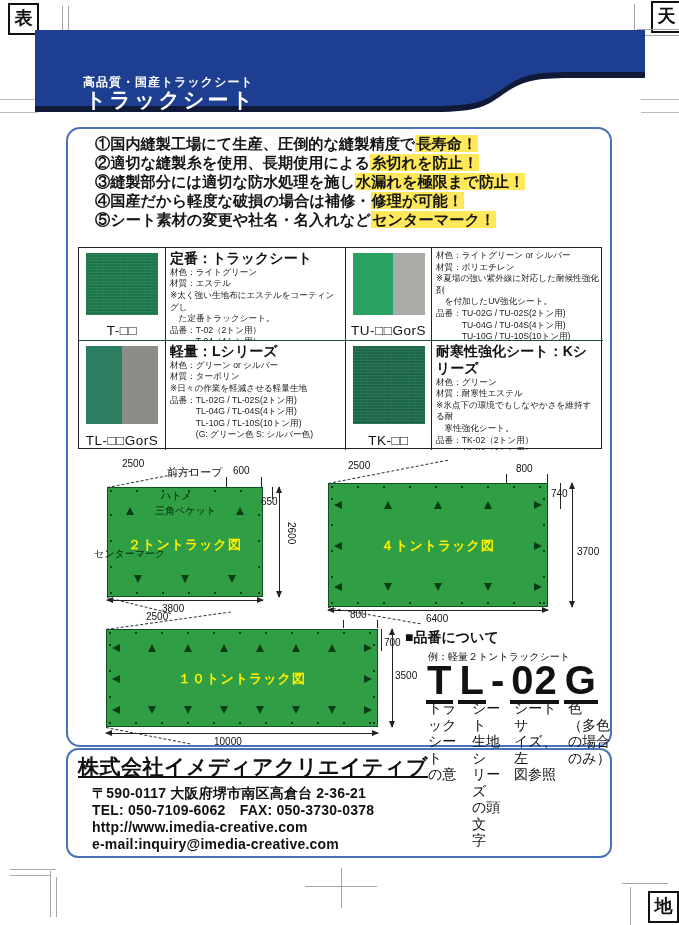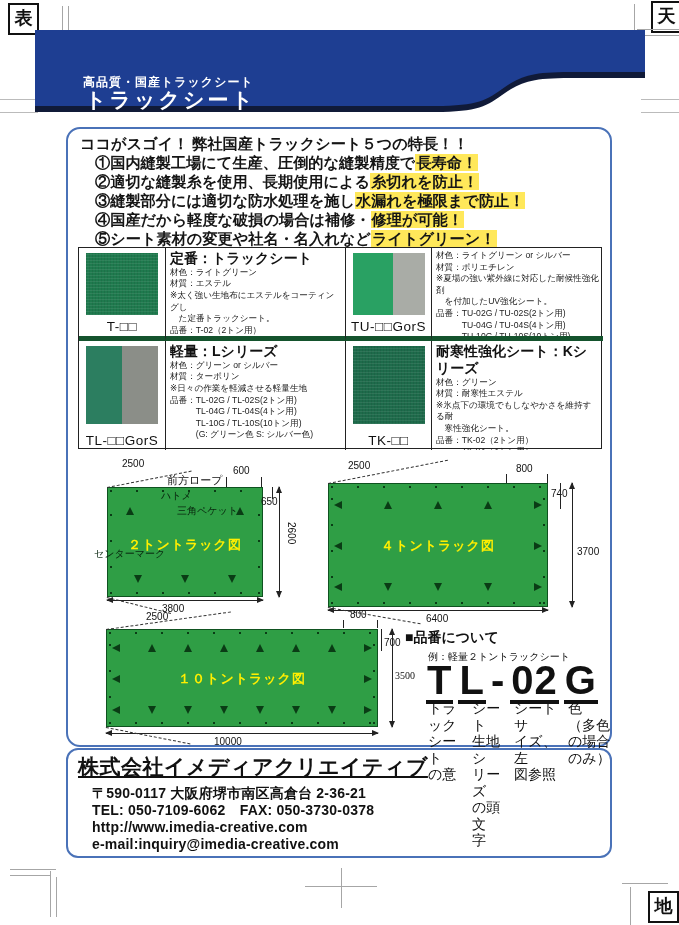--- a/index.html
+++ b/index.html
@@ -26,21 +26,21 @@
   .features{position:absolute;left:80px;top:134px;width:520px;
             font-family:"Liberation Serif","DejaVu Serif",serif;font-weight:bold;
             font-size:15.2px;line-height:19px;color:#151515;}
   .feat{padding-left:15px;white-space:nowrap;}
   .hl{background:#ffe85a;padding:0 1px;}
 
   
   .ptable{position:absolute;left:78px;top:247px;width:524px;height:202px;
           display:grid;grid-template-columns:87px 180px 86px 171px;grid-template-rows:93px 109px;
           border:1.5px solid #222;box-sizing:border-box;}
-  .pcell{border-right:1px solid #222;border-bottom:5px solid #14532d;box-sizing:border-box;overflow:hidden;}
+  .pcell{border-right:1px solid #222;border-bottom:1px solid #14532d;box-sizing:border-box;overflow:hidden;}
   .pcell.last{border-right:none;}
   .pcell.brow{border-bottom:none;}
   .swcell{display:flex;flex-direction:column;align-items:center;justify-content:space-between;padding:5px 0 2px;}
   .swatch{width:72px;
      background-image:repeating-linear-gradient(0deg,rgba(255,255,255,.08) 0 1px,transparent 1px 3px),
                       repeating-linear-gradient(90deg,rgba(0,0,0,.07) 0 1px,transparent 1px 3px);}
   .sw1{height:62px;} .sw2{height:78px;}
   .swT{background-color:#1f7a4e;}
   .swTU{background:linear-gradient(90deg,#29a163 0 56%,#a9aca6 56%);}
   .swTL{background:linear-gradient(90deg,#2c7e60 0 50%,#8b8e88 50%);}
@@ -135,26 +135,25 @@
       <path fill="#101a38" d="M0,0 H610 V48 H535 C497,48 487,52 470,63 C452,76 443,82 400,82 H0 Z"></path>
       <path fill="#1e3e92" d="M0,0 H610 V42 H535 C497,42 487,46 470,57 C452,70 443,76 400,76 H0 Z"></path>
     </svg>
     <div class="banner-sub">高品質・国産トラックシート</div>
     <div class="banner-title">トラックシート</div>
   </div>
 
   <div class="mainbox"></div>
 
   <div class="features">
-    <div>ココがスゴイ！ 弊社国産トラックシート５つの特長！！</div>
     <div class="feat"><span>①国内縫製工場にて生産、圧倒的な縫製精度で</span><span class="hl">長寿命！</span></div>
     <div class="feat"><span>②適切な縫製糸を使用、長期使用による</span><span class="hl">糸切れを防止！</span></div>
     <div class="feat"><span>③縫製部分には適切な防水処理を施し</span><span class="hl">水漏れを極限まで防止！</span></div>
     <div class="feat"><span>④国産だから軽度な破損の場合は補修・</span><span class="hl">修理が可能！</span></div>
-    <div class="feat"><span>⑤シート素材の変更や社名・名入れなど</span><span class="hl">ライトグリーン！</span></div>
+    <div class="feat"><span>⑤シート素材の変更や社名・名入れなど</span><span class="hl">センターマーク！</span></div>
   </div>
 
   <div class="ptable">
     <div class="pcell swcell">
       <div class="swatch sw1 swT"></div>
       <div class="pcode">T-□□</div>
     </div>
     <div class="pcell txcell">
       <div class="ptitle">定番：トラックシート</div>
       <div class="pbody">材色：ライトグリーン
@@ -218,30 +217,30 @@
         <span class="dtitle">２トントラック図</span>
       </div>
     <div class="trow" style="padding:0 26px;">
         <i class="t td"></i>
         <i class="t td"></i>
         <i class="t td"></i>
       </div>
   </div>
   <div class="dash" style="left:107px;top:487px;width:86px;transform:rotate(-11deg);"></div>
   <div class="dim" style="left:122px;top:459px;">2500</div>
-  <div class="dim" style="left:167px;top:467px;font-size:11px;margin-top:8px;">前方ロープ</div>
+  <div class="dim" style="left:167px;top:467px;font-size:11px;">前方ロープ</div>
   <div class="vline" style="left:226px;top:477px;height:10px;"></div>
   <div class="vline" style="left:261px;top:477px;height:10px;"></div>
   <div class="dim" style="left:233px;top:466px;">600</div>
   <div class="dim" style="left:261px;top:497px;">650</div>
   <div class="vline" style="left:272px;top:487px;height:12px;"></div>
   <div class="vdim" style="left:279px;top:487px;height:110px;"></div>
   <div class="dim rot90" style="left:296px;top:522px;">2600</div>
   <div class="slab" style="left:161px;top:491px;">ハトメ</div>
-  <div class="slab" style="left:177px;top:506px;text-align:center;">三角ペケット</div>
+  <div class="slab" style="left:155px;top:506px;text-align:center;">三角ペケット</div>
   <div class="slab" style="left:94px;top:549px;">センターマーク</div>
   <div class="hdim" style="left:107px;top:600px;width:156px;"></div>
   <div class="dim" style="left:162px;top:604px;">3800</div>
   <div class="dash" style="left:107px;top:597px;width:66px;transform:rotate(14deg);"></div>
 
   <div class="sheet" style="left:328px;top:483px;width:220px;height:124px;padding:14px 0 12px;">
     <div class="trow" style="padding:0 5px;">
         <i class="t tl"></i>
         <i class="t tu"></i>
         <i class="t tu"></i>
@@ -302,21 +301,21 @@
       </div>
   </div>
   <div class="dash" style="left:106px;top:629px;width:126px;transform:rotate(-8deg);"></div>
   <div class="dim" style="left:146px;top:612px;">2500</div>
   <div class="vline" style="left:343px;top:620px;height:8px;"></div>
   <div class="vline" style="left:377px;top:620px;height:8px;"></div>
   <div class="dim" style="left:350px;top:610px;">800</div>
   <div class="dim" style="left:384px;top:638px;">700</div>
   <div class="vline" style="left:381px;top:629px;height:22px;"></div>
   <div class="vdim" style="left:392px;top:629px;height:98px;"></div>
-  <div class="dim" style="left:395px;top:671px;font-family:Liberation Serif, serif;">3500</div>
+  <div class="dim" style="left:395px;top:671px;">3500</div>
   <div class="hdim" style="left:106px;top:733px;width:272px;"></div>
   <div class="dim" style="left:214px;top:737px;">10000</div>
   <div class="dash" style="left:106px;top:727px;width:86px;transform:rotate(11deg);"></div>
 
   <div class="pn-head">■品番について</div>
   <div class="pn-ex">例：軽量２トントラックシート</div>
   <div class="pn-code">
     <span class="seg">T</span><span class="seg">L</span><span class="pn-dash">-</span><span class="seg">02</span><span class="seg">G</span>
   </div>
   <div class="pn-descs">

